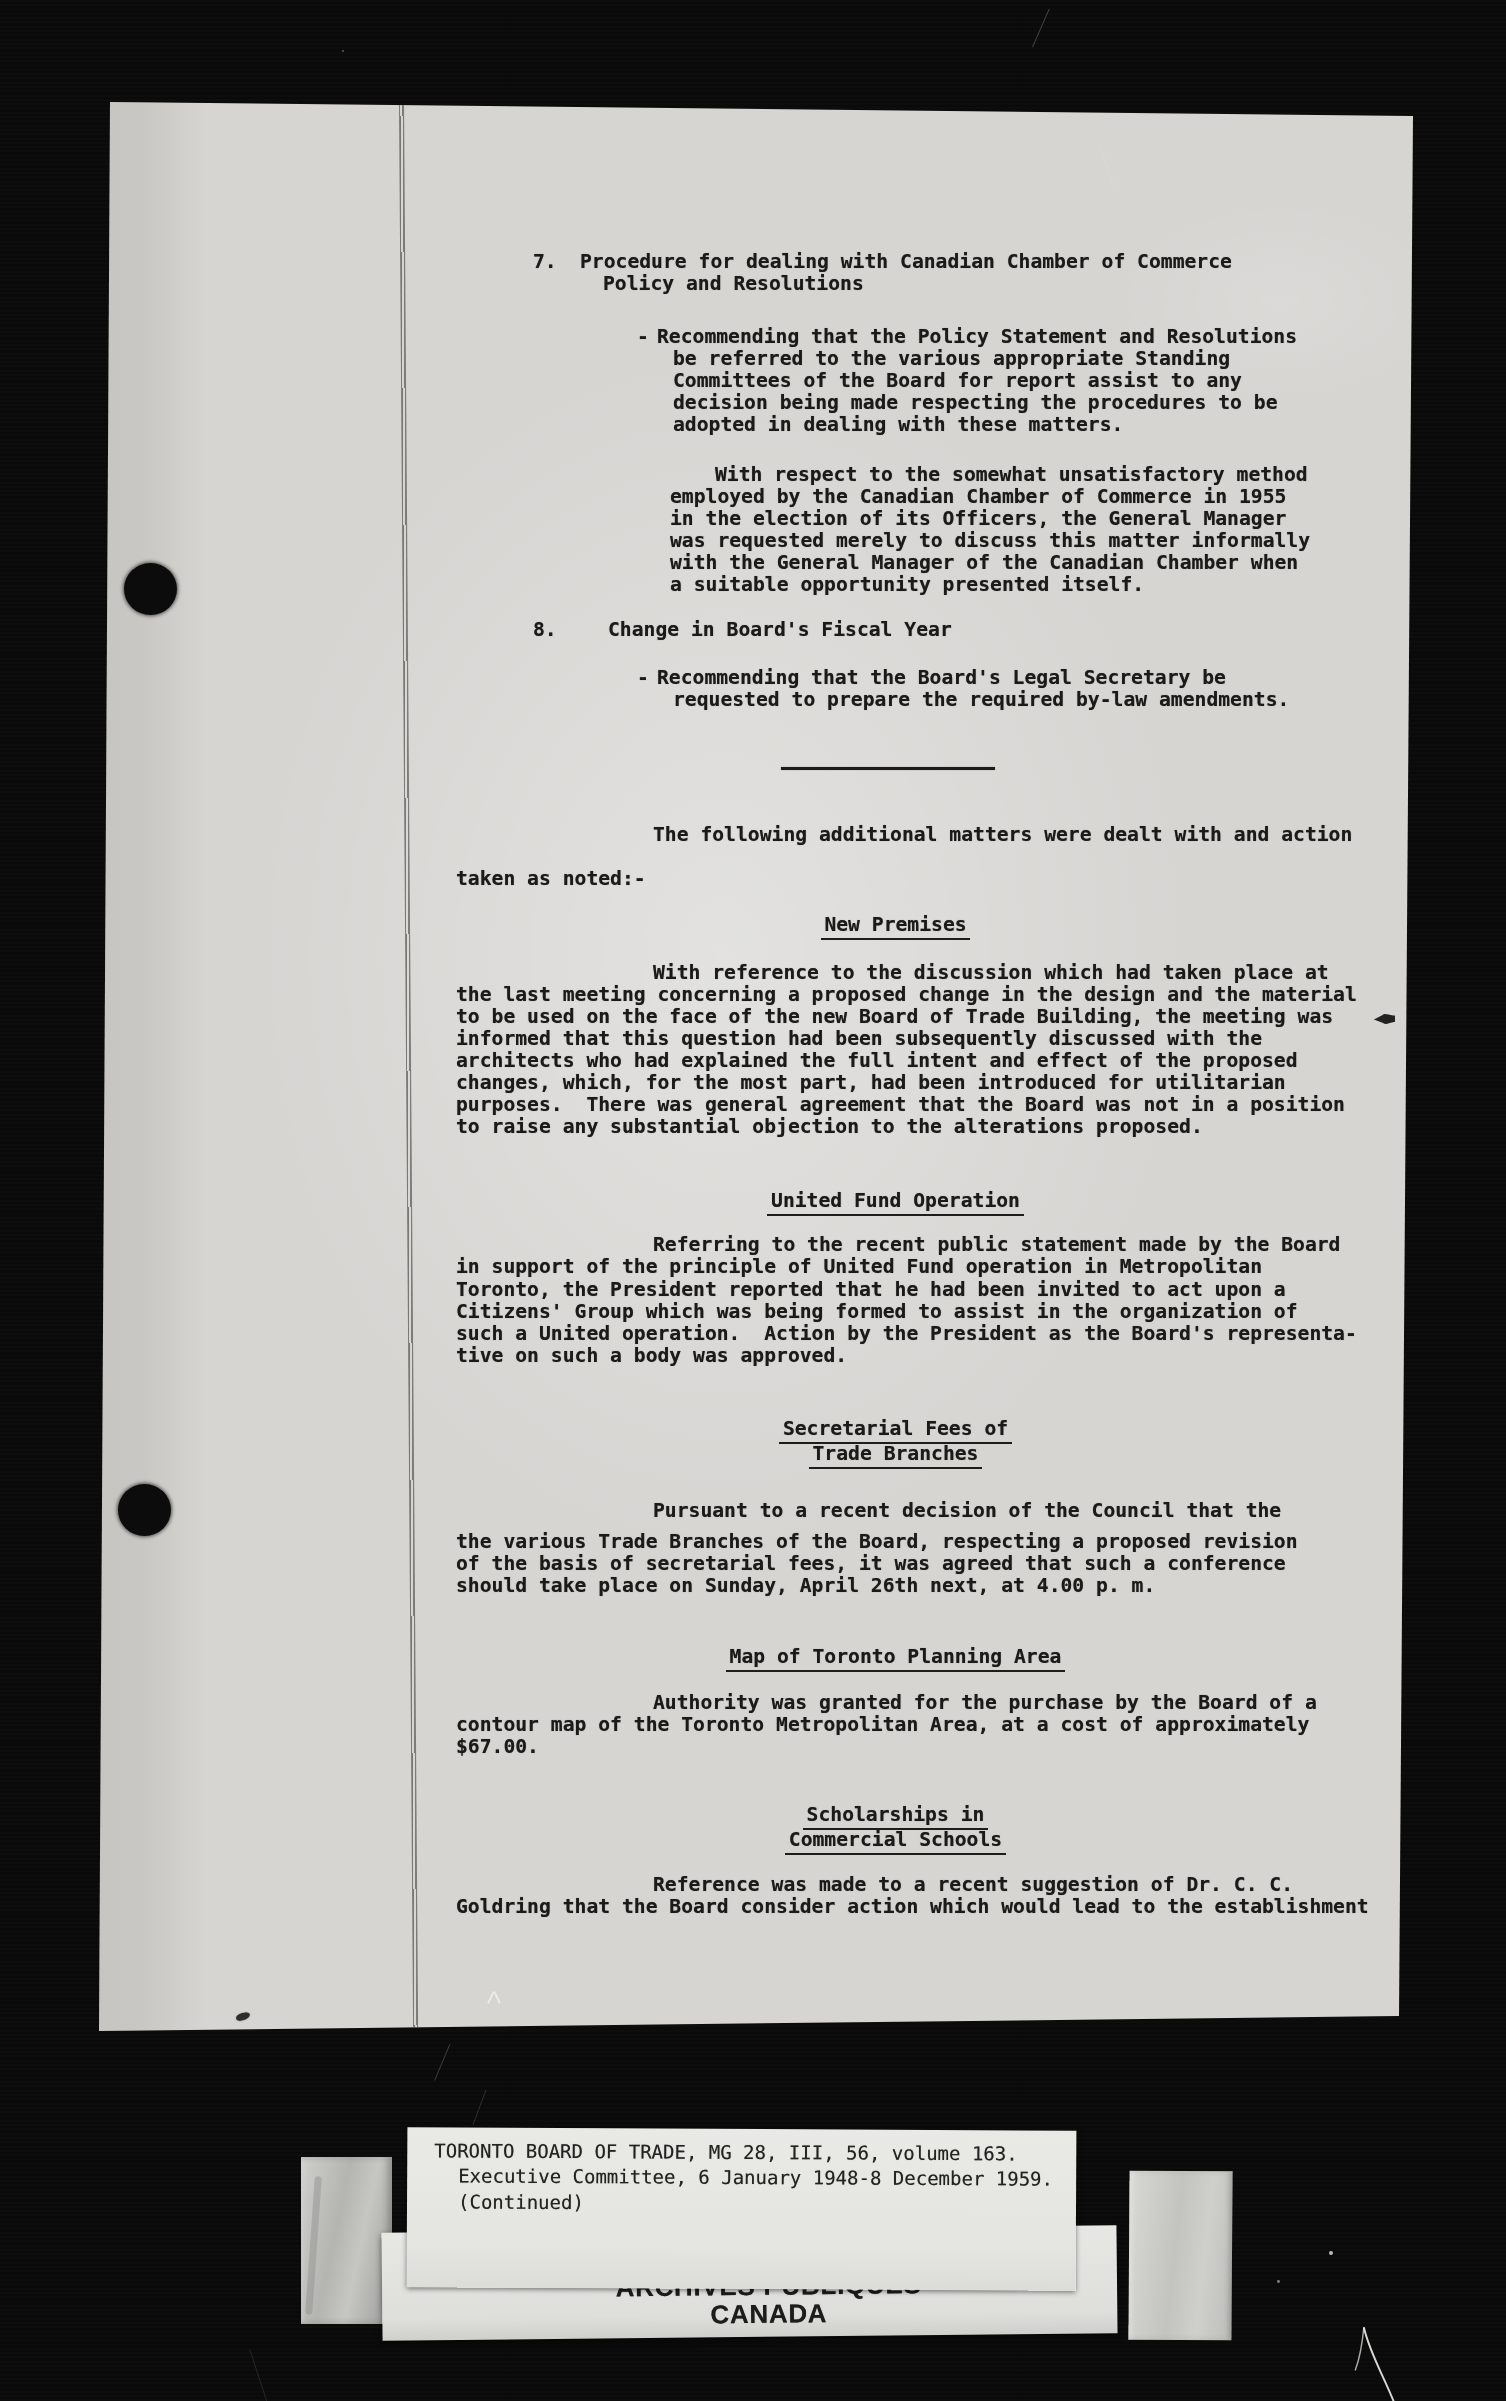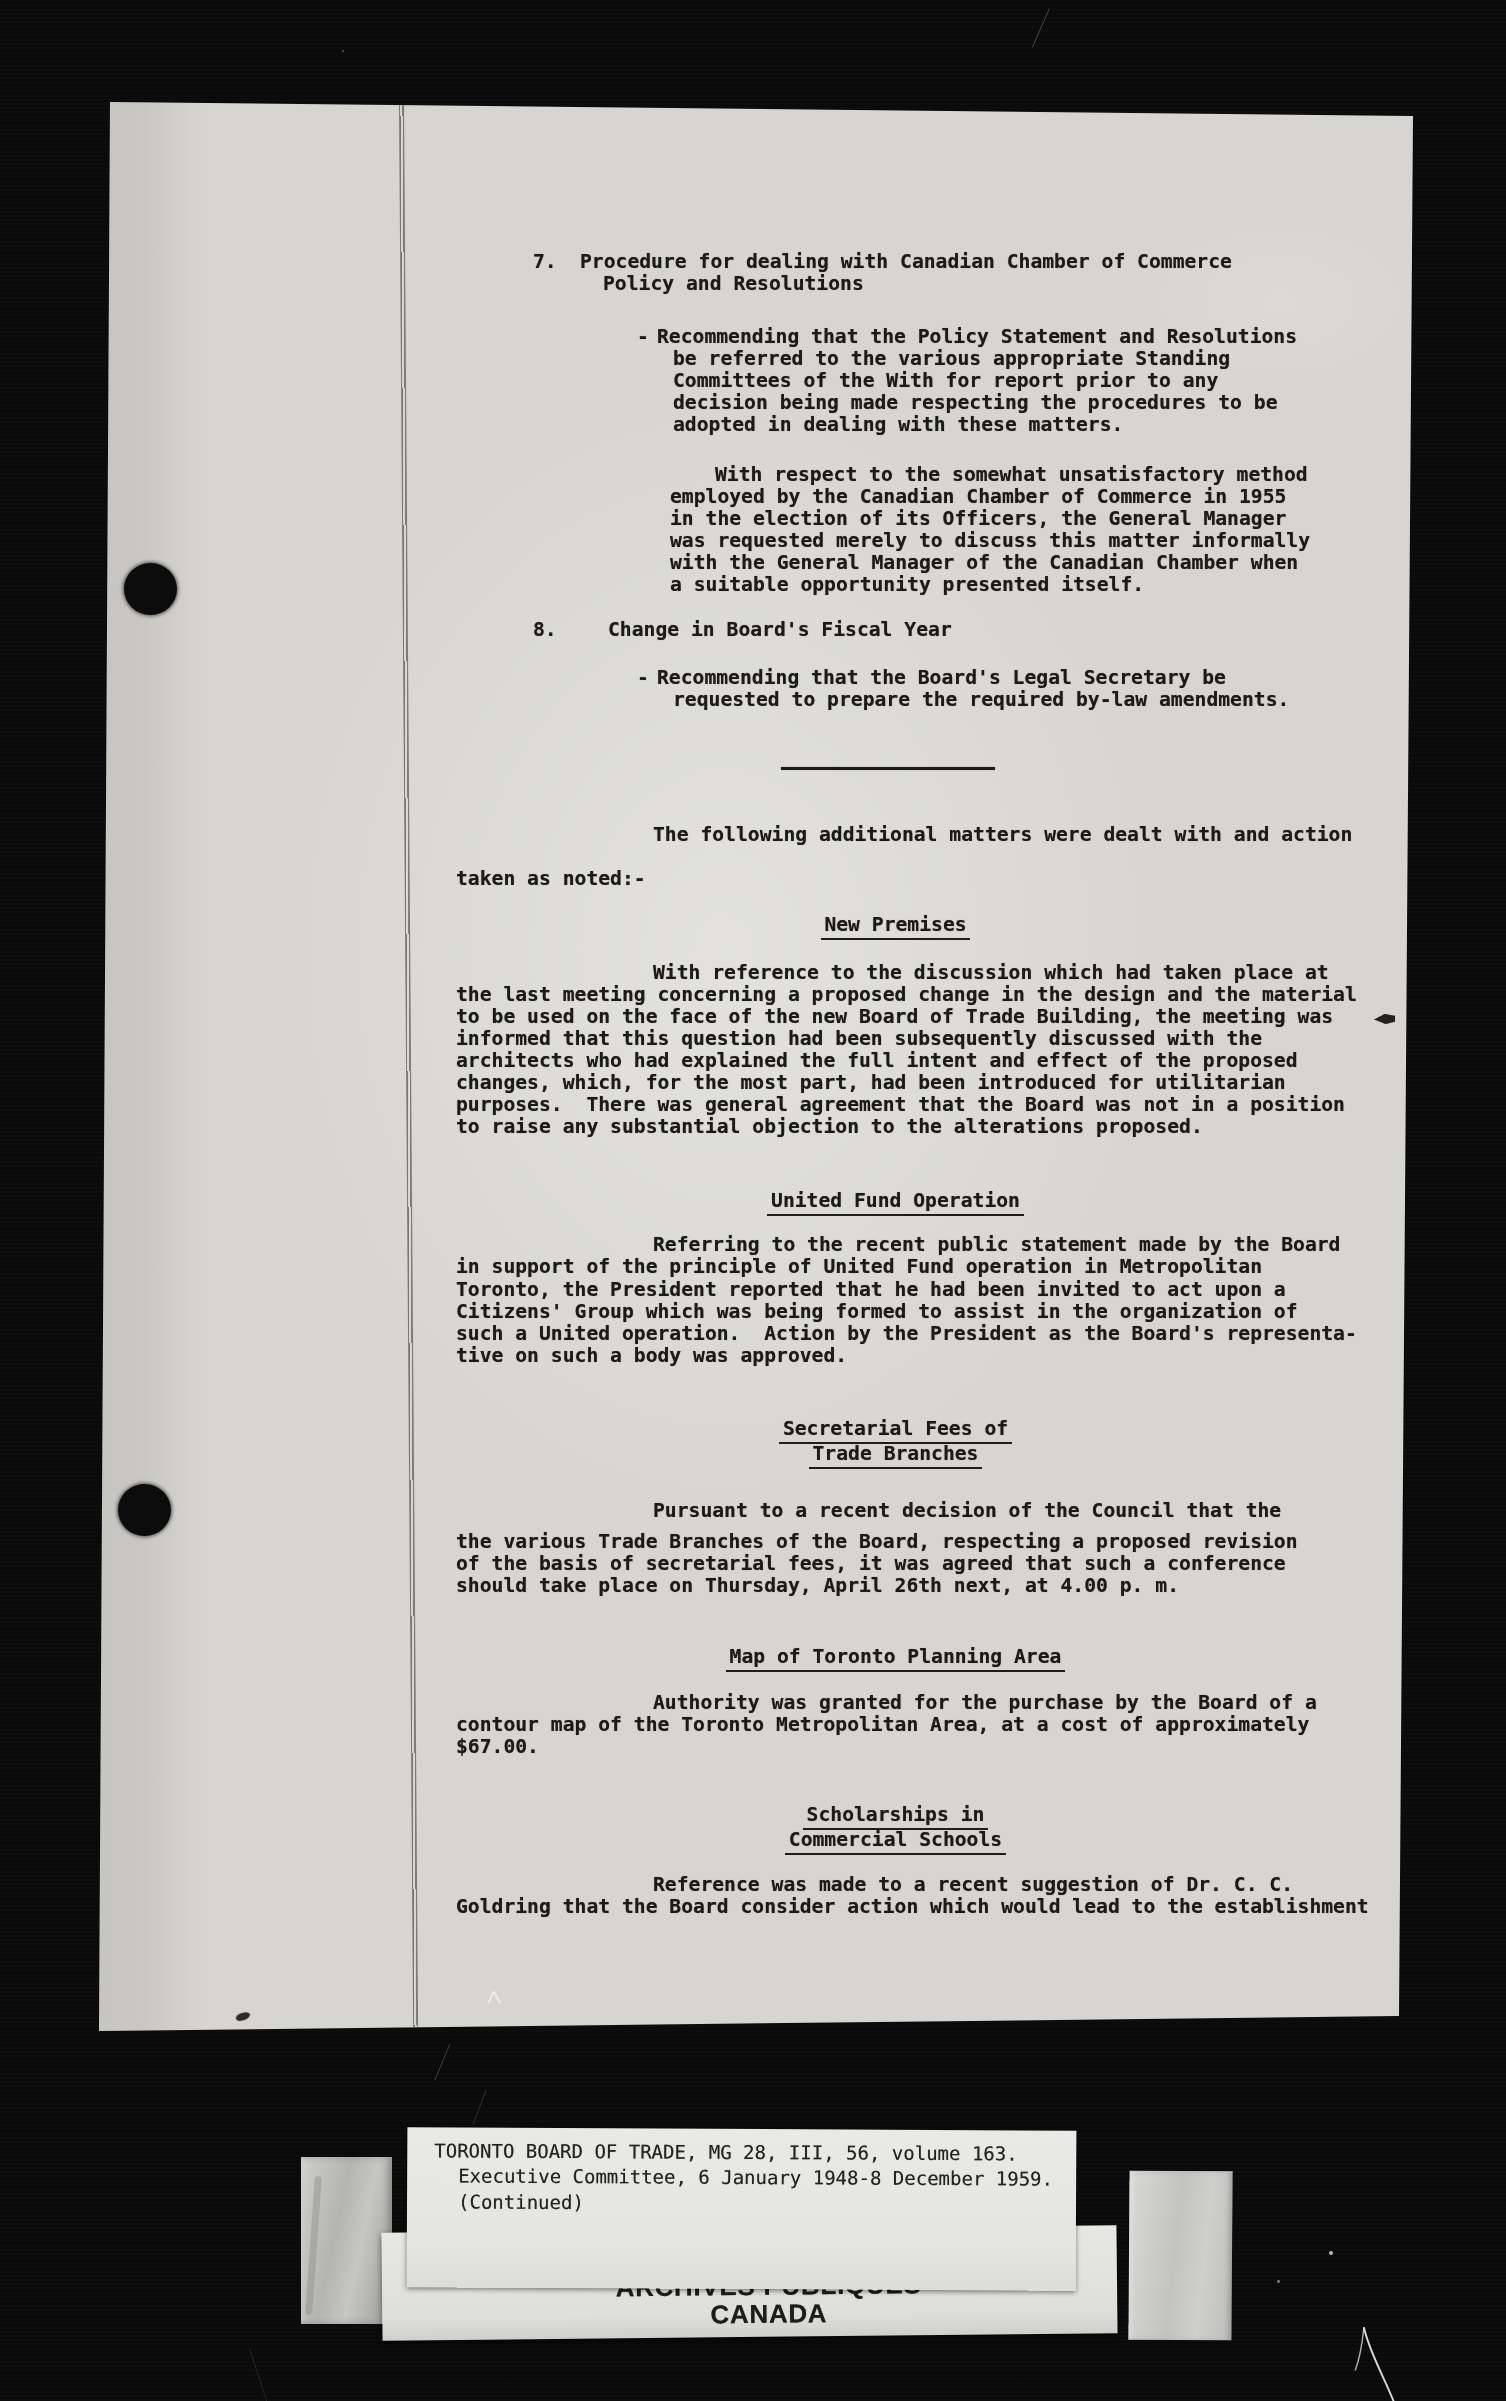--- a/index.html
+++ b/index.html
@@ -102,21 +102,21 @@
     <div class="hole" style="left:124px;top:563px;"></div>
     <div class="hole" style="left:118px;top:1484px;"></div>
 
     <span class="t" style="left:533px;top:251px;">7.</span>
     <span class="t" style="left:580px;top:251px;">Procedure for dealing with Canadian Chamber of Commerce</span>
     <span class="t" style="left:603px;top:273px;">Policy and Resolutions</span>
 
     <span class="t" style="left:637px;top:326px;">-</span>
     <span class="t" style="left:657px;top:326px;">Recommending that the Policy Statement and Resolutions</span>
     <span class="t" style="left:673px;top:348px;">be referred to the various appropriate Standing</span>
-    <span class="t" style="left:673px;top:370px;">Committees of the With for report prior to any</span>
+    <span class="t" style="left:673px;top:370px;">Committees of the Board for report assist to any</span>
     <span class="t" style="left:673px;top:392px;">decision being made respecting the procedures to be</span>
     <span class="t" style="left:673px;top:414px;">adopted in dealing with these matters.</span>
 
     <span class="t" style="left:715px;top:464px;">With respect to the somewhat unsatisfactory method</span>
     <span class="t" style="left:670px;top:486px;">employed by the Canadian Chamber of Commerce in 1955</span>
     <span class="t" style="left:670px;top:508px;">in the election of its Officers, the General Manager</span>
     <span class="t" style="left:670px;top:530px;">was requested merely to discuss this matter informally</span>
     <span class="t" style="left:670px;top:552px;">with the General Manager of the Canadian Chamber when</span>
     <span class="t" style="left:670px;top:574px;">a suitable opportunity presented itself.</span>
 
@@ -148,21 +148,21 @@
     <span class="t" style="left:456px;top:1279px;">Toronto, the President reported that he had been invited to act upon a</span>
     <span class="t" style="left:456px;top:1301px;">Citizens' Group which was being formed to assist in the organization of</span>
     <span class="t" style="left:456px;top:1323px;">such a United operation.  Action by the President as the Board's representa-</span>
     <span class="t" style="left:456px;top:1345px;">tive on such a body was approved.</span>
 
     <div class="hwrap" style="top:1418px;"><span class="h">Secretarial Fees of</span></div>
     <div class="hwrap" style="top:1443px;"><span class="h">Trade Branches</span></div>
     <span class="t" style="left:653px;top:1487px;margin-top:13px;">Pursuant to a recent decision of the Council that the</span>
     <span class="t" style="left:456px;top:1553px;">of the basis of secretarial fees, it was agreed that such a conference</span>
     <span class="t" style="left:456px;top:1531px;">the various Trade Branches of the Board, respecting a proposed revision</span>
-    <span class="t" style="left:456px;top:1575px;">should take place on Thursday, April 26th next, at 4.00 p. m.</span>
+    <span class="t" style="left:456px;top:1575px;">should take place on Sunday, April 26th next, at 4.00 p. m.</span>
 
     <div class="hwrap" style="top:1646px;"><span class="h">Map of Toronto Planning Area</span></div>
     <span class="t" style="left:653px;top:1692px;">Authority was granted for the purchase by the Board of a</span>
     <span class="t" style="left:456px;top:1714px;">contour map of the Toronto Metropolitan Area, at a cost of approximately</span>
     <span class="t" style="left:456px;top:1736px;">$67.00.</span>
 
     <div class="hwrap" style="top:1804px;"><span class="h">Scholarships in</span></div>
     <div class="hwrap" style="top:1829px;"><span class="h">Commercial Schools</span></div>
     <span class="t" style="left:653px;top:1874px;">Reference was made to a recent suggestion of Dr. C. C.</span>
     <span class="t" style="left:456px;top:1896px;">Goldring that the Board consider action which would lead to the establishment</span>

